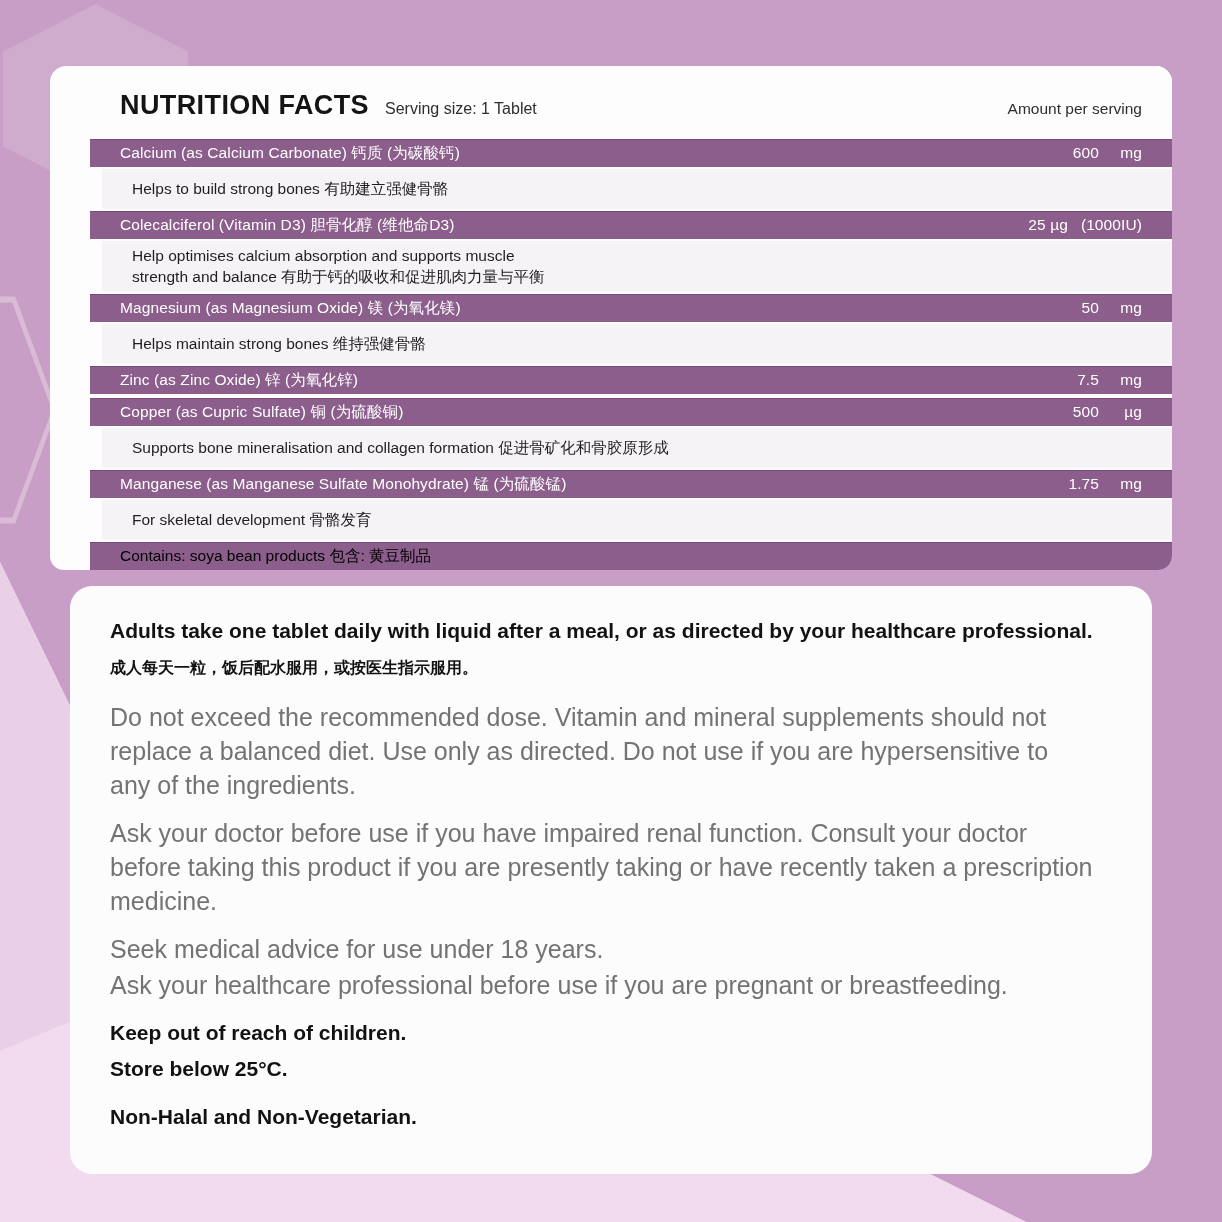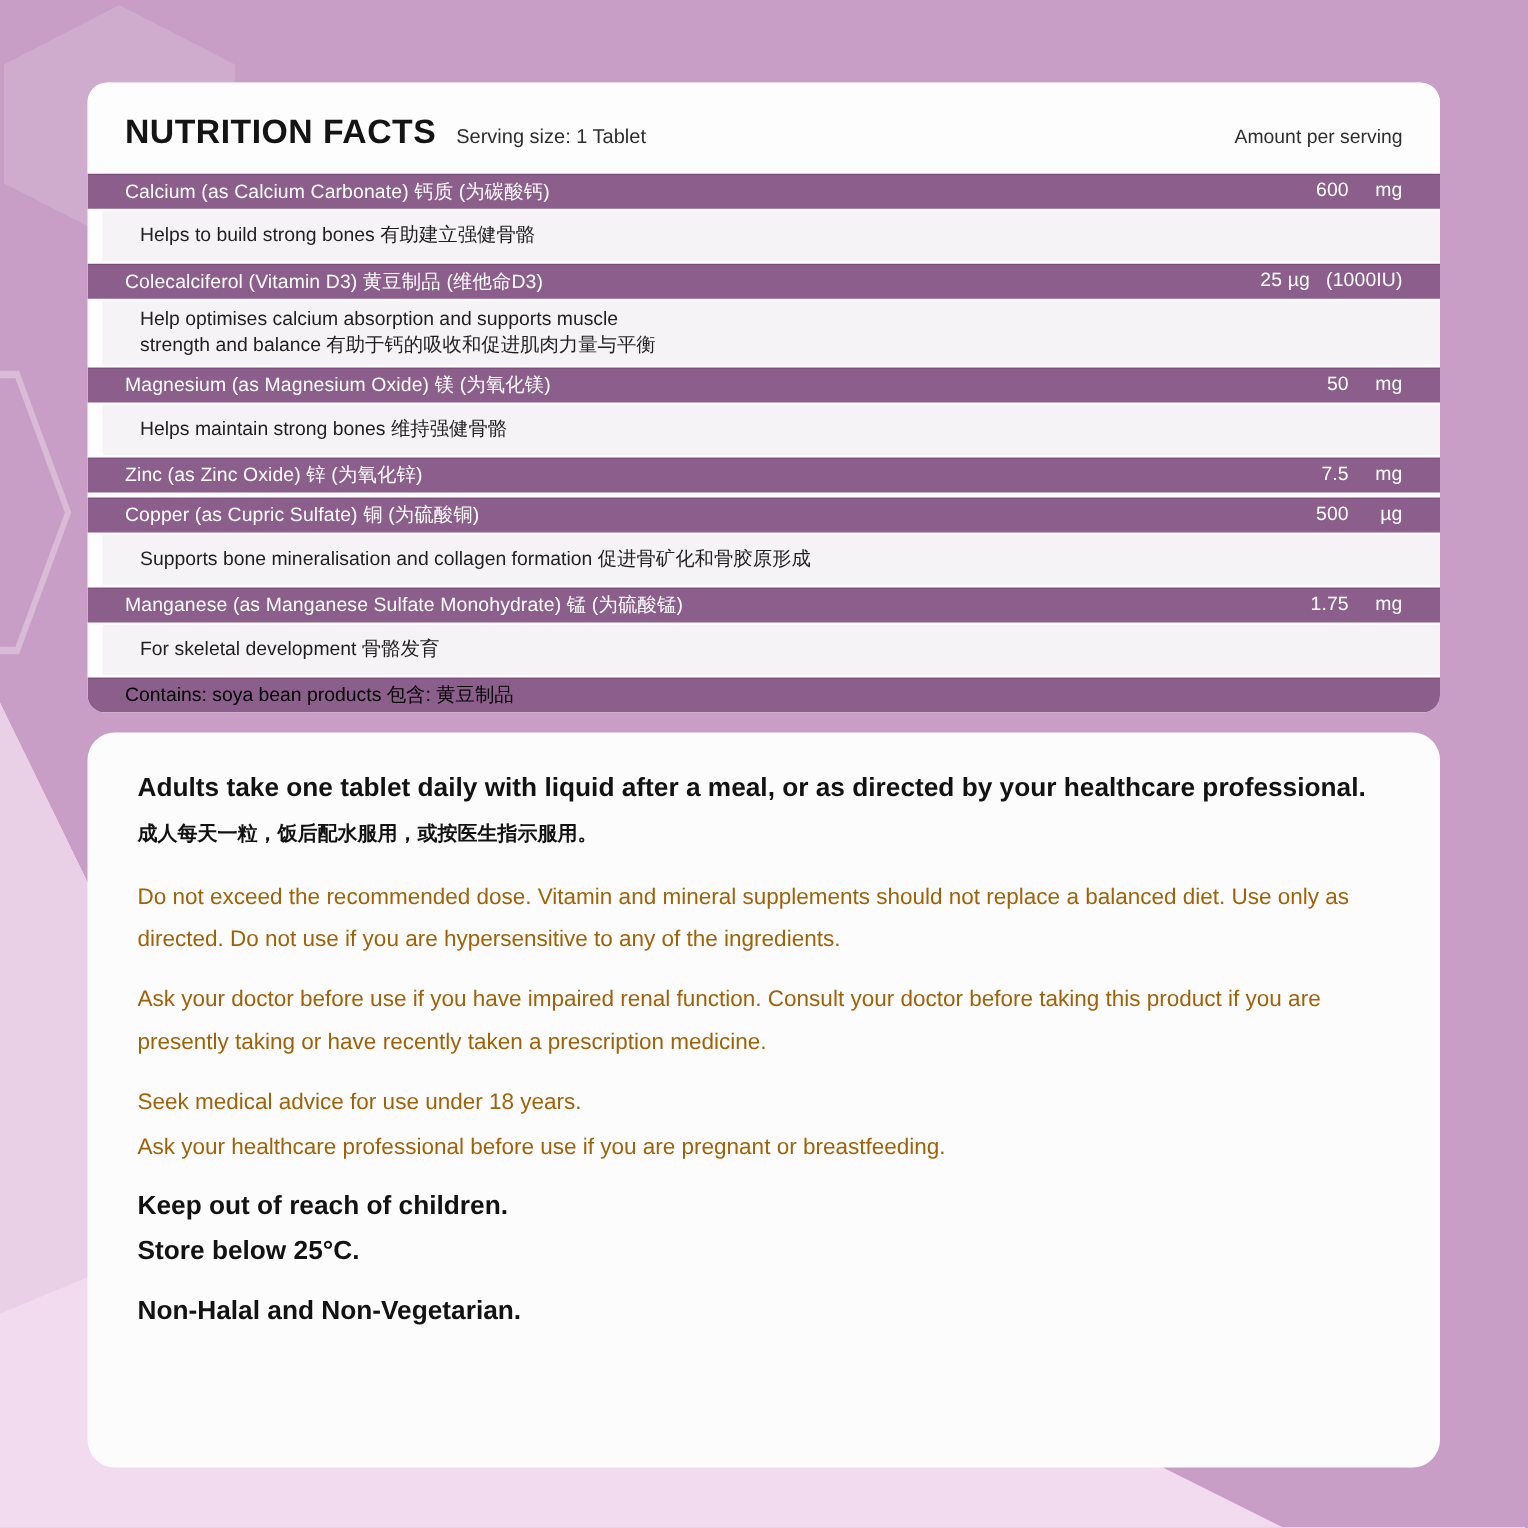--- a/index.html
+++ b/index.html
@@ -22,21 +22,21 @@
     background:#f2daef;
     clip-path:polygon(0 46%,7.8% 62%,74% 95%,84% 100%,0 100%);
   }
   .pink-edge{
     position:absolute;inset:0;
     background:#ead0e7;
     clip-path:polygon(0 46%,7.8% 62%,30% 73.5%,0 86%);
   }
   
   .content{position:relative;padding-top:66px;}
-  .card{width:1082px;margin:0 auto;}
+  .card{width:1082px;margin:0 auto;padding-left:40px;}
   
   .panel{
     background:#fefdfe;
     border-radius:16px 16px 14px 14px;
     overflow:hidden;
     display:flex;flex-direction:column;
   }
   .panel-header{
     display:flex;align-items:baseline;
     padding:24px 30px 16px 30px;background:#fefdfe;
@@ -72,21 +72,21 @@
   .directions{
     margin-top:16px;
     background:#fdfcfd;border-radius:22px;
     box-sizing:border-box;
     height:588px;
     padding:28px 40px 0 40px;
   }
   .directions p{margin:0;max-width:985px;}
   .p-bold{font-size:21px;line-height:34px;font-weight:700;color:#121212;}
   .p-bold-zh{font-size:16px;line-height:36px;font-weight:700;color:#121212;margin-top:2px !important;}
-  .p-reg{font-size:18px;line-height:34px;color:#a16207;}
+  .p-reg{font-size:25px;line-height:34px;color:#737373;}
   .mt{margin-top:14px !important;}
   .mt-tight{margin-top:2px !important;}
 </style>
 </head>
 <body>
 
 <div class="stage">
 
   <div class="hex-topleft"></div>
   <div class="hex-outline-left">
@@ -109,21 +109,21 @@
       <div class="row-nutrient">
         <span class="n-name">Calcium (as Calcium Carbonate) 钙质 (为碳酸钙)</span>
         <span class="n-amount">600</span>
         <span class="n-unit">mg</span>
       </div>
       <div class="row-benefit">
         <span class="b-text">Helps to build strong bones 有助建立强健骨骼</span>
       </div>
 
       <div class="row-nutrient">
-        <span class="n-name">Colecalciferol (Vitamin D3) 黄豆制品 (维他命D3)</span>
+        <span class="n-name">Colecalciferol (Vitamin D3) 胆骨化醇 (维他命D3)</span>
         <span class="n-amount">25 µg</span>
         <span class="n-unit">(1000IU)</span>
       </div>
       <div class="row-benefit two-line">
         <span class="b-text">Help optimises calcium absorption and supports muscle strength and balance 有助于钙的吸收和促进肌肉力量与平衡</span>
       </div>
 
       <div class="row-nutrient">
         <span class="n-name">Magnesium (as Magnesium Oxide) 镁 (为氧化镁)</span>
         <span class="n-amount">50</span>

